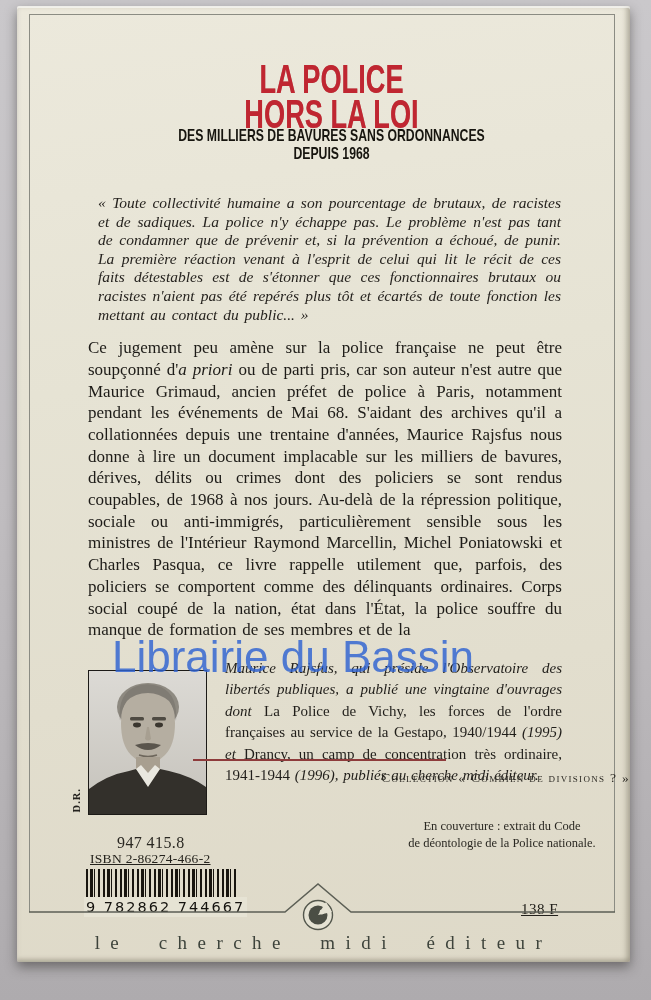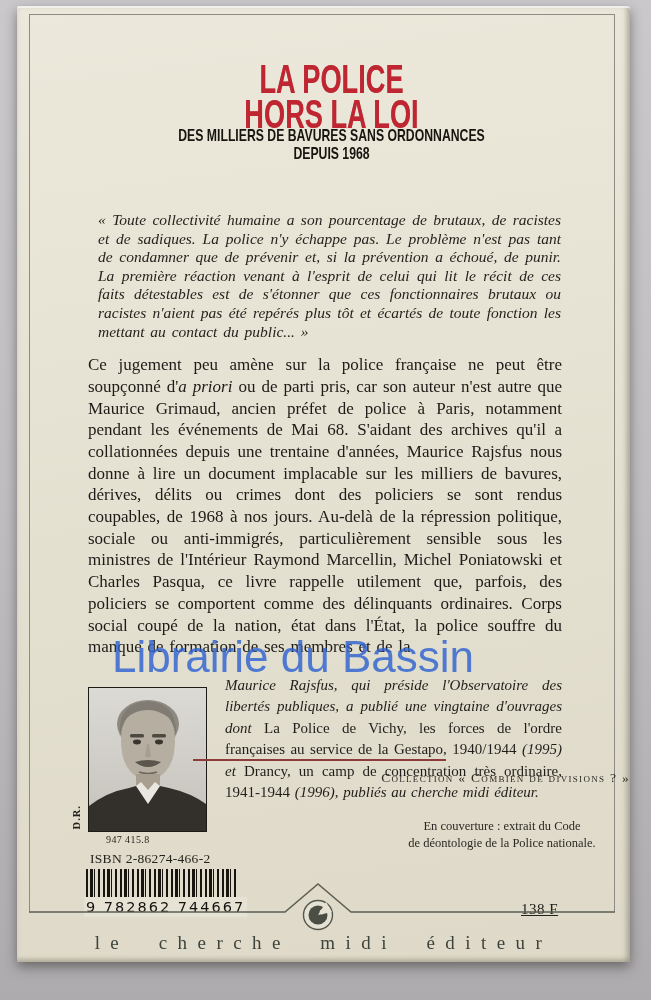--- a/index.html
+++ b/index.html
@@ -30,21 +30,21 @@
     transform:scaleX(.68);transform-origin:50% 0;
     text-shadow:0 0 .5px rgba(120,0,0,.4);
   }
   .subtitle-wrap{position:absolute;top:121px;left:16px;right:0;text-align:center;}
   .subtitle{
     font-family:"Liberation Sans",sans-serif;font-weight:700;
     font-size:17px;line-height:17.5px;color:#17150f;
     transform:scaleX(.72);transform-origin:50% 0;
   }
   
-  .textcol{position:absolute;left:71px;top:205px;width:474px;}
+  .textcol{position:absolute;left:71px;top:188px;width:474px;}
   .quote{
     font-style:italic;font-size:15.5px;line-height:18.6px;
     text-align:justify;color:#26231f;margin:0 1px 0 10px;word-spacing:2px;
   }
   .bodytext{
     margin-top:13px;font-size:17px;line-height:21.7px;
     text-align:justify;color:#1d1b17;word-spacing:1.5px;
   }
   .wrapsec{position:relative;}
   .floatbox{float:left;width:127px;height:146px;margin:12px 10px 40px 0;position:relative;}
@@ -65,22 +65,22 @@
   .bio{
     margin-top:9px;font-size:15px;line-height:21.4px;
     text-align:justify;color:#201e1a;word-spacing:1px;
   }
   
   .rule{position:absolute;left:176px;top:753px;width:253px;height:2px;}
   .collection{
     position:absolute;left:0;right:0;top:764px;text-align:right;
     font-variant:small-caps;font-size:13.5px;letter-spacing:1.3px;color:#2c2a24;padding-left:24px;
   }
-  .refnum{position:absolute;left:89px;top:828px;font-size:10px;letter-spacing:.4px;color:#2a2822;}
-  .isbn{position:absolute;left:73px;top:845px;font-size:13.5px;letter-spacing:.3px;color:#24221c;}
+  .refnum{position:absolute;left:100px;top:828px;font-size:16px;letter-spacing:.4px;color:#2a2822;}
+  .isbn{position:absolute;left:73px;top:845px;font-size:13.5px;letter-spacing:.3px;color:#24221c;text-decoration:underline;}
   .barcode-box{position:absolute;left:69px;top:863px;width:150px;}
   .bars{
     height:39px;
     background:repeating-linear-gradient(90deg,
       #18150f 0 2px, rgba(0,0,0,0) 2px 4px,
       #18150f 4px 7px, rgba(0,0,0,0) 7px 8px,
       #18150f 8px 9px, rgba(0,0,0,0) 9px 12px,
       #18150f 12px 14px, rgba(0,0,0,0) 14px 17px);
   }
   .bdigits{

